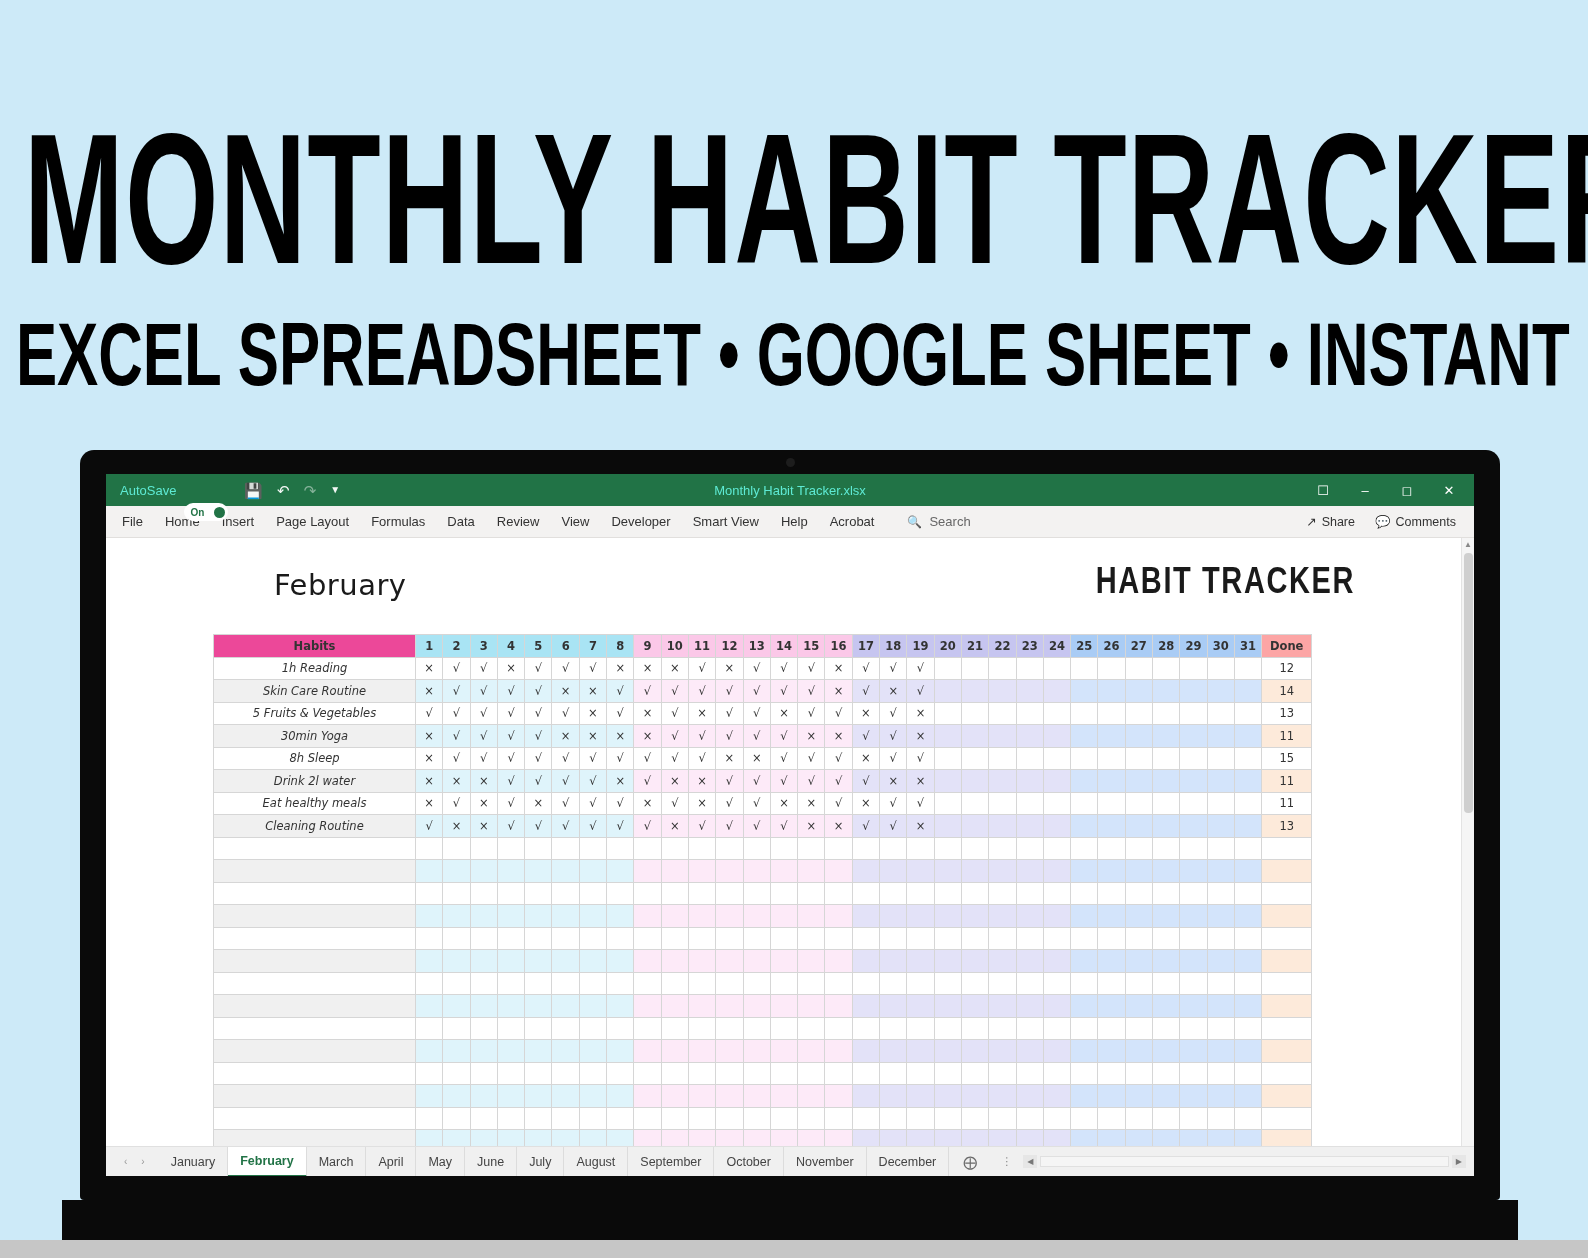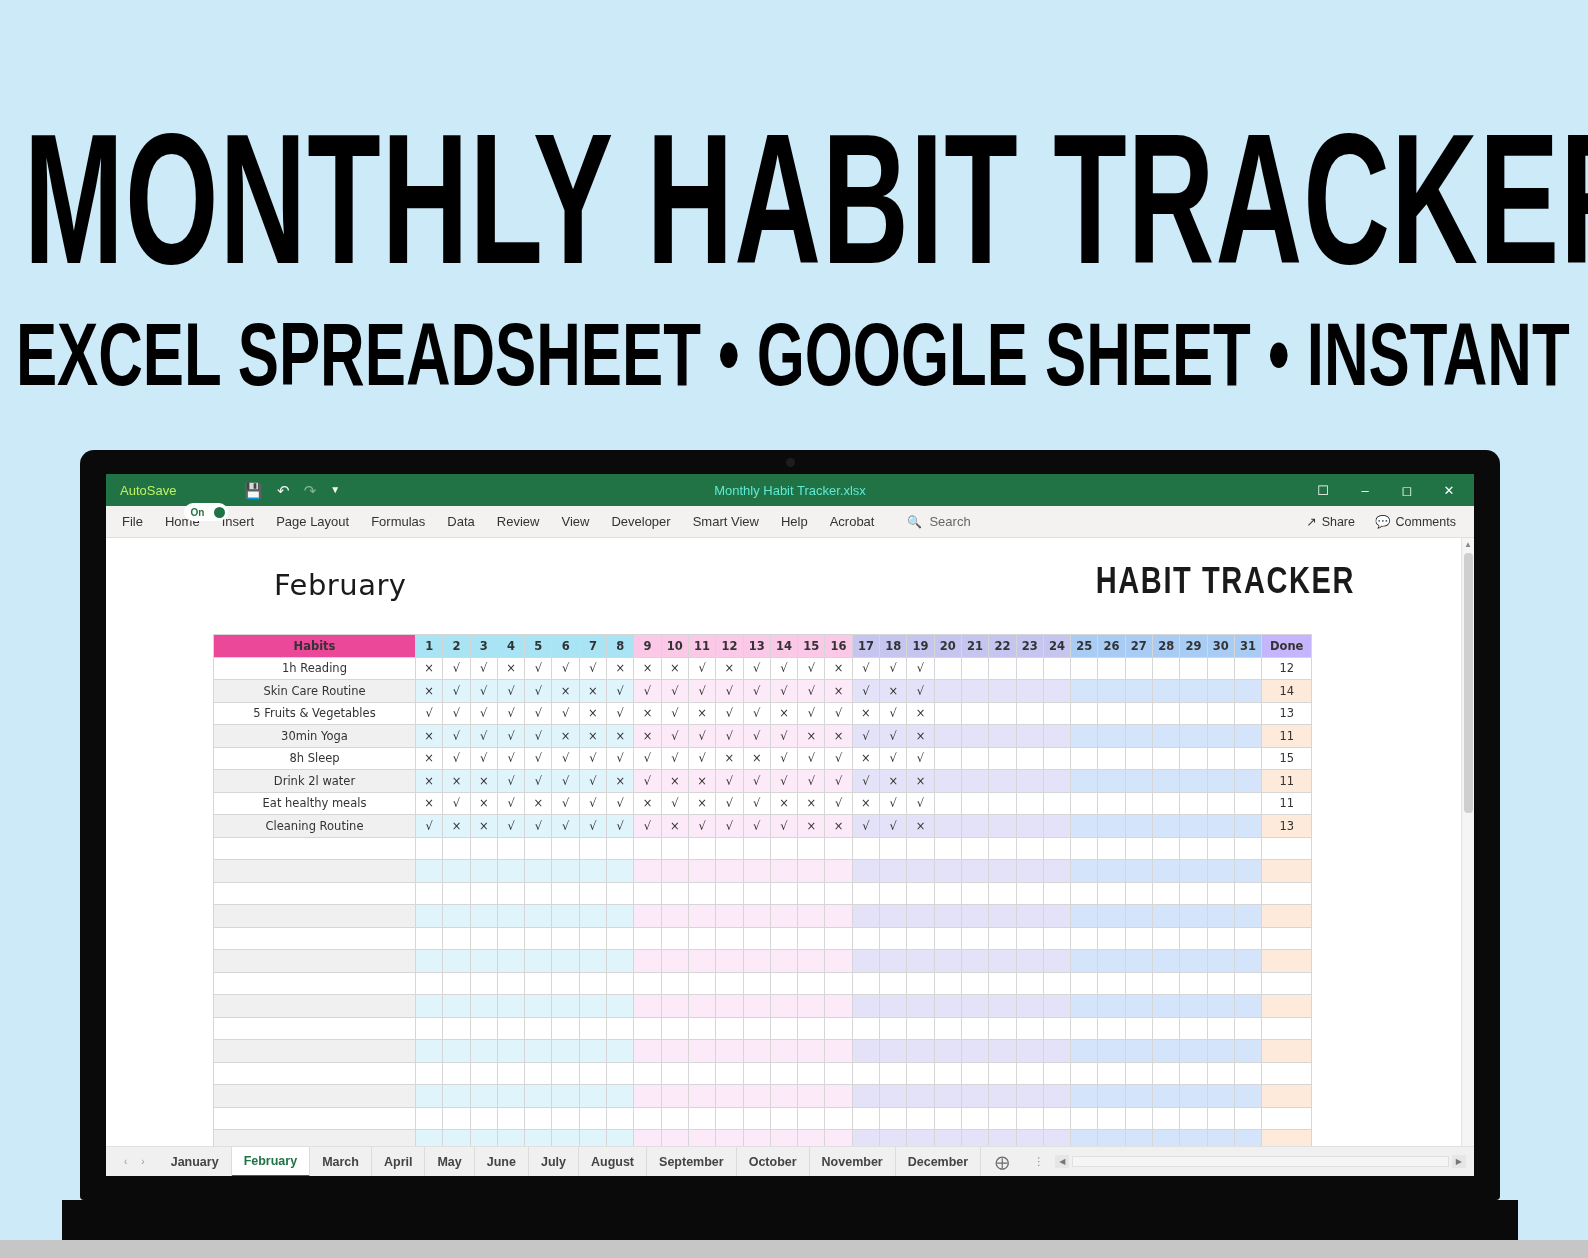--- a/index.html
+++ b/index.html
@@ -62,21 +62,21 @@
     display: flex; flex-direction: column;
   }
 
   
   .titlebar {
     height: 32px; background: #217346; color: #fff;
     display: flex; align-items: center; position: relative;
     font-size: 13px;
   }
   .autosave-group { display: flex; align-items: center; gap: 8px; padding-left: 14px; }
-  .autosave-label { font-size: 13px; color: #bef264; }
+  .autosave-label { font-size: 13px; color: #5eead4; }
   .toggle {
     width: 44px; height: 18px; border-radius: 9px; background: #fff;
     display: flex; align-items: center; justify-content: space-between;
     padding: 0 3px; position: relative; margin-top: 44px;
   }
   .toggle-text { font-size: 10px; color: #217346; font-weight: 600; padding-left: 3px; }
   .toggle-knob { width: 11px; height: 11px; border-radius: 50%; background: #217346; }
   .qat { display: flex; align-items: center; gap: 14px; padding-left: 16px; }
   .qat-icon { color: #fff; font-size: 15px; line-height: 1; opacity: 0.95; }
   .qat-icon.dim { opacity: 0.45; }
@@ -133,25 +133,26 @@
     border: 1px solid #d6d6d6;
     height: 22.5px; padding: 0; text-align: center; vertical-align: middle;
     font-family: "DejaVu Sans", sans-serif; font-size: 11.5px; color: #333;
   }
   th.c-habits {
     width: 202px; background: #ec4899; font-weight: 700; font-size: 13px;
     font-family: "DejaVu Sans", sans-serif; color: #1a1a1a;
   }
   th.c-day { width: 27.3px; font-weight: 600; font-size: 11.5px; color: #2b2b2b; }
   th.c-done {
-    width: 50px; background: #c4b5fd; font-weight: 700; font-size: 13px; color: #1a1a1a;
+    width: 50px; background: #fca5a5; font-weight: 700; font-size: 13px; color: #1a1a1a;
   }
   td.habit-name {
     text-align: center; font-size: 12.5px; color: #2b2b2b;
     font-family: "DejaVu Sans", sans-serif;
+    font-style: italic;
   }
   td.mark { font-size: 12px; color: #3a3a3a; font-family: "DejaVu Sans", sans-serif; }
   td.done-cell { font-size: 12px; color: #2b2b2b; }
 
   
   .t-cyan  { background: #a9e4f4; }
   .t-pink  { background: #fbc8e8; }
   .t-lav   { background: #c6c5f0; }
   .t-blue  { background: #a9ccf5; }
   .b-cyan  { background: #dff4fb; }
@@ -171,21 +172,21 @@
   .vs-thumb { width: 9px; height: 260px; background: #cfcfcf; border-radius: 4px; margin-top: 2px; }
 
   
   .tabbar {
     height: 30px; background: #f0f0f0; border-top: 1px solid #e0e0e0;
     display: flex; align-items: center; font-size: 12.5px; color: #444;
   }
   .nav-arrows { display: flex; gap: 14px; padding: 0 14px 0 18px; color: #9a9a9a; font-size: 10px; }
   .stab {
     padding: 0 12px; height: 30px; display: flex; align-items: center;
-    border-right: 1px solid #dcdcdc; white-space: nowrap; font-weight: bold;
+    border-right: 1px solid #dcdcdc; white-space: nowrap;
   }
   .stab.active {
     background: #fff; color: #217346; font-weight: 700;
     border-bottom: 2px solid #217346; border-right: 1px solid #dcdcdc;
   }
   .plus-tab { padding: 0 14px; font-size: 14px; color: #6b6b6b; }
   .dots { padding: 0 10px; color: #8a8a8a; font-size: 11px; letter-spacing: 1px; }
   .hscroll { flex: 1; display: flex; align-items: center; padding-right: 8px; gap: 3px; }
   .hs-arrow { font-size: 8px; color: #777; background: #e6e6e6; padding: 2px 4px; }
   .hs-track { flex: 1; height: 11px; background: #f5f5f5; border: 1px solid #e0e0e0; }

